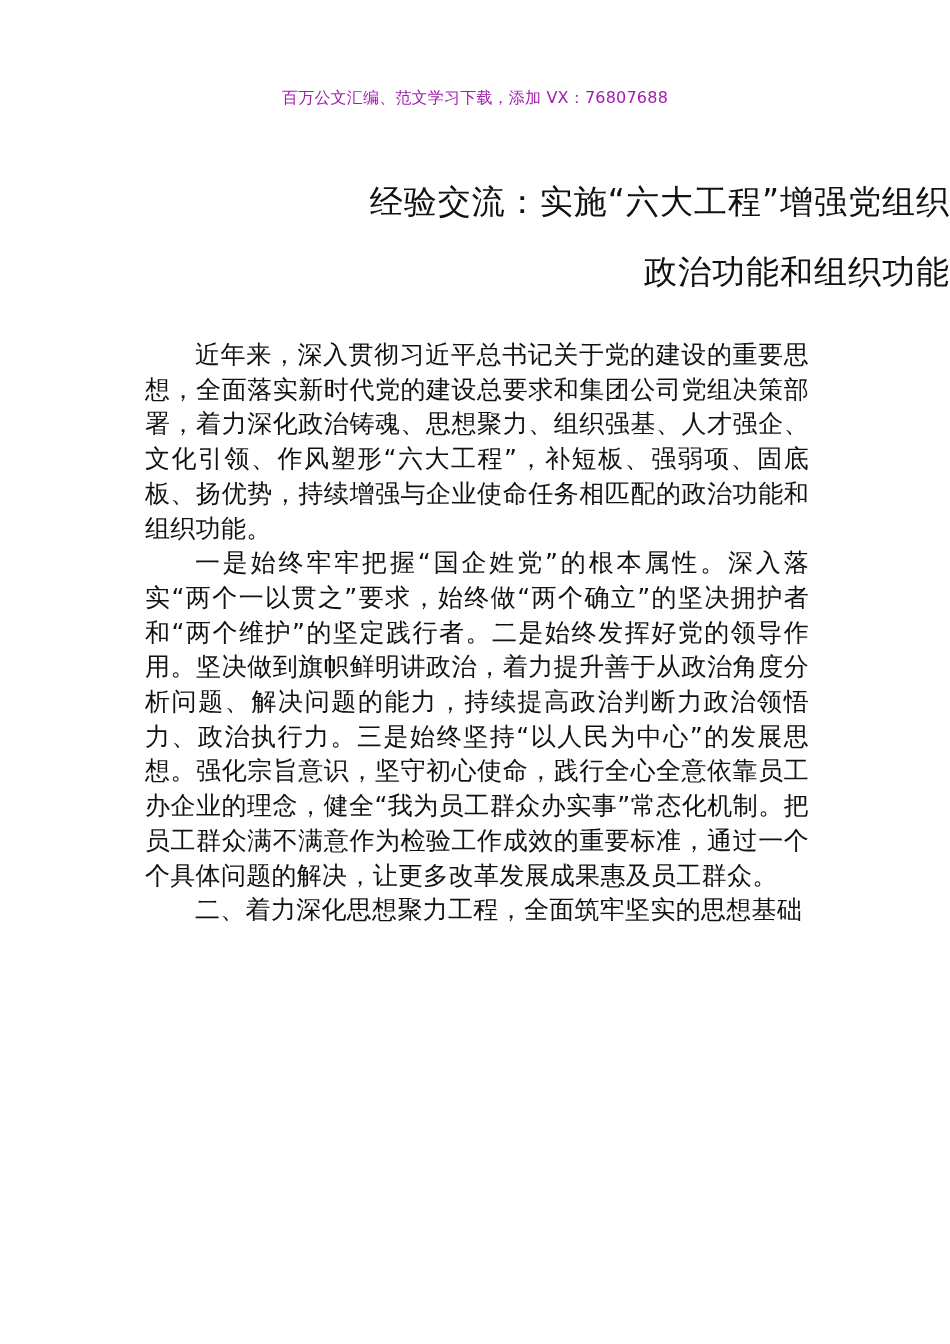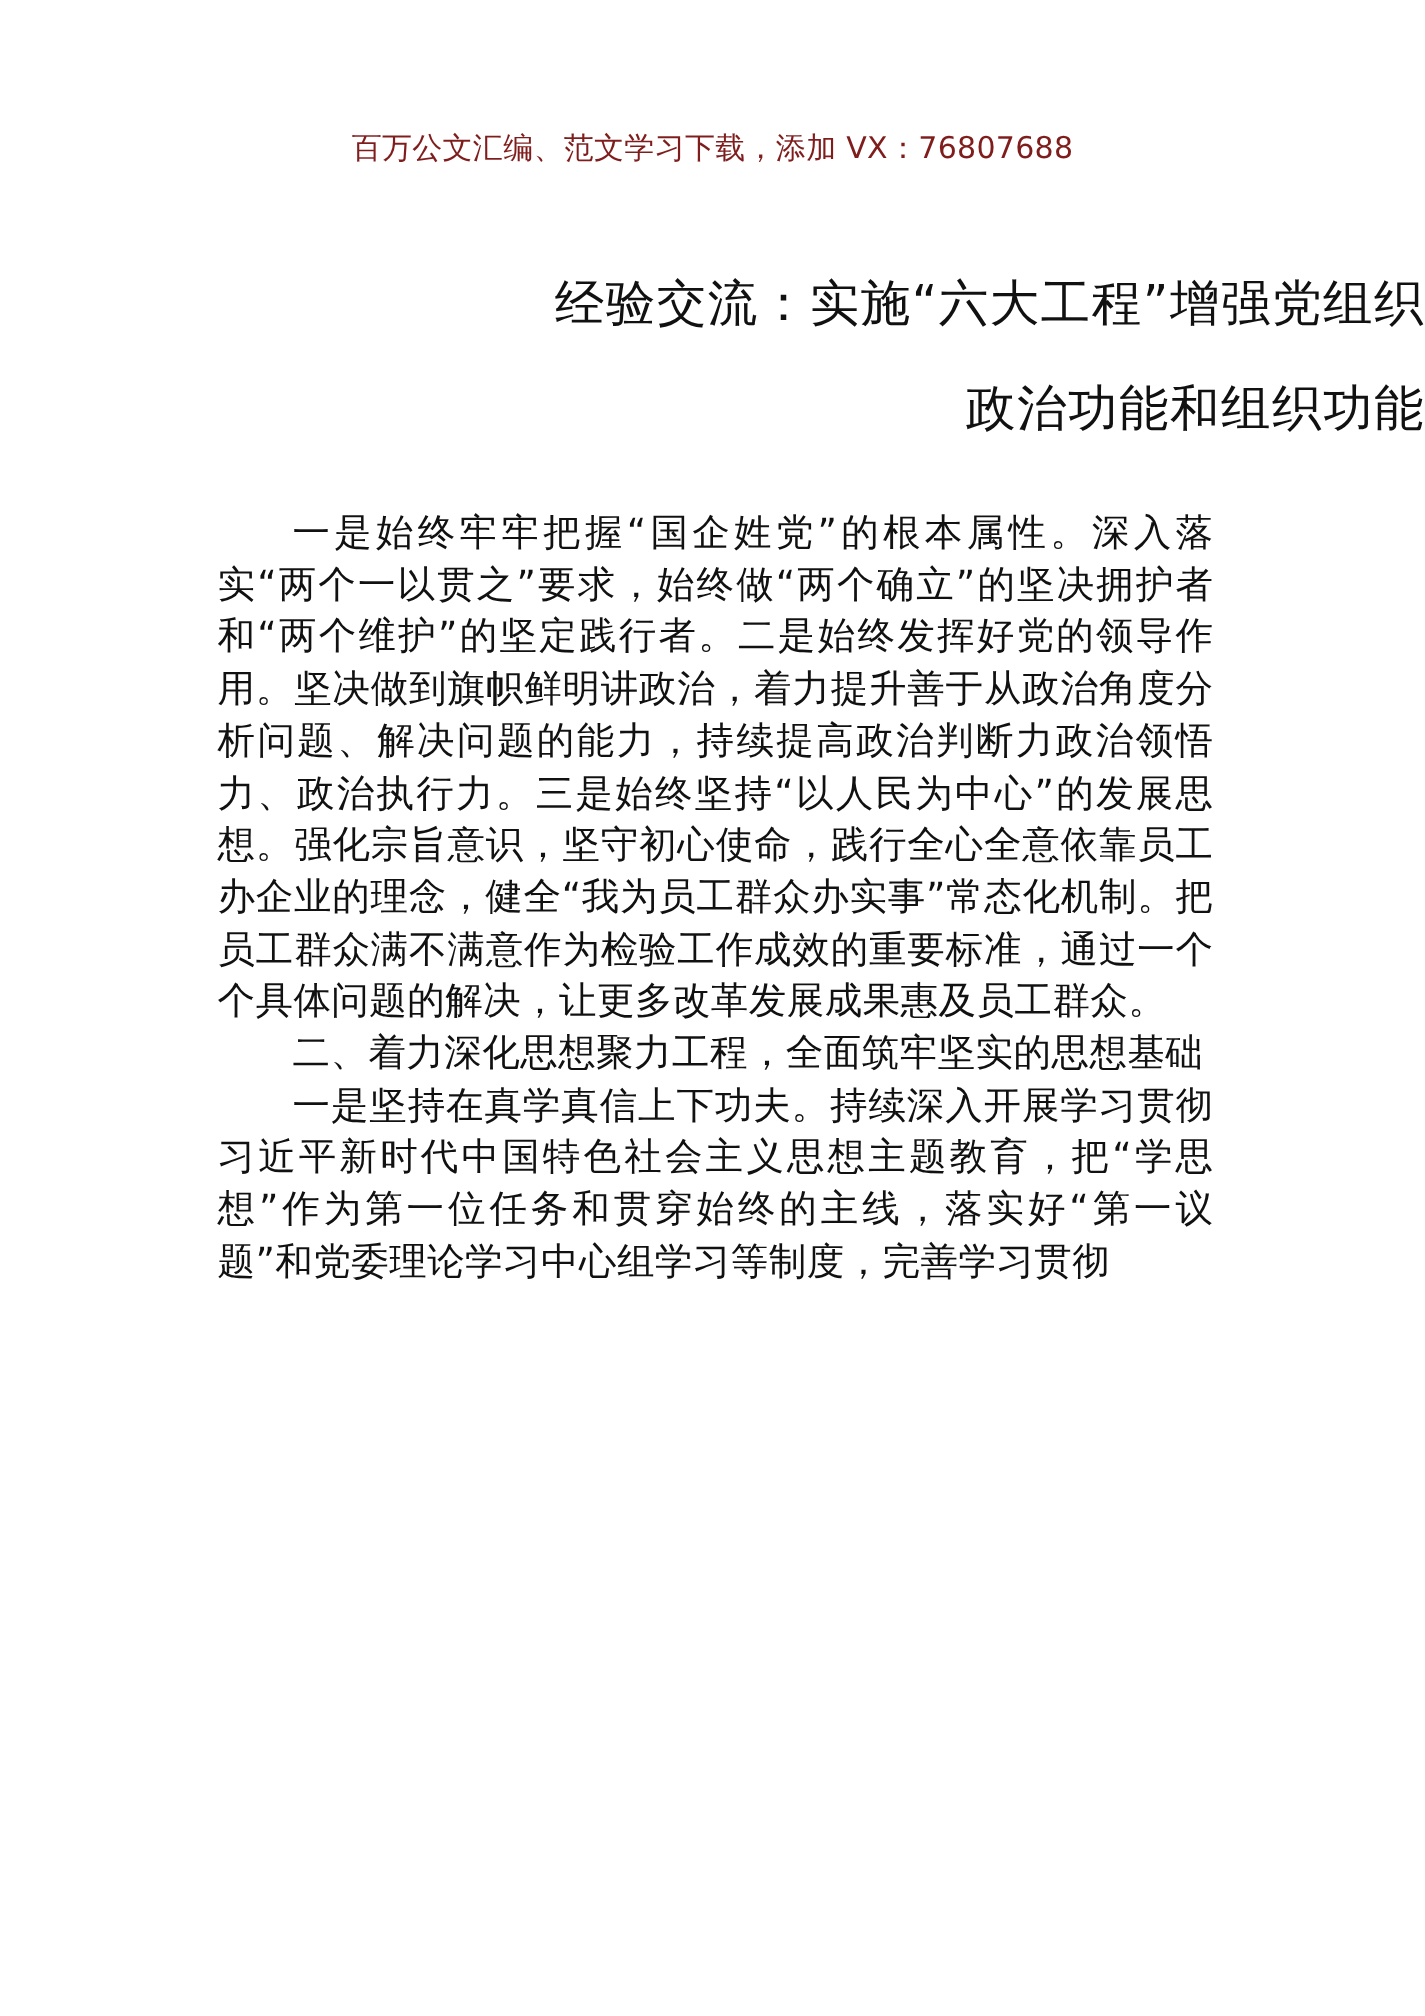--- a/index.html
+++ b/index.html
@@ -14,23 +14,23 @@
       overflow: hidden;
       font-family: "DejaVu Sans", "Liberation Sans", sans-serif;
       color: #1a1a1a;
     }
     .watermark {
       position: absolute;
       top: 84px;
       left: 0;
       width: 950px;
       text-align: center;
-      font-size: 20px;
+      font-size: 16px;
       line-height: 28px;
-      color: #7f1d1d;
+      color: #a21caf;
       letter-spacing: 0.2px;
     }
     .title {
       position: absolute;
       left: 0;
       width: 950px;
       text-align: right;
       font-size: 33px;
       color: #111111;
       margin: 0;
@@ -58,16 +58,16 @@
   </style>
 </head>
 <body>
 
 <div class="watermark">百万公文汇编、范文学习下载，添加 VX：76807688</div>
 
 <h1 class="title line1">经验交流：实施“六大工程”增强党组织</h1>
 <h1 class="title line2">政治功能和组织功能</h1>
 
 <div class="body-text">
+  <p class="para">近年来，深入贯彻习近平总书记关于党的建设的重要思想，全面落实新时代党的建设总要求和集团公司党组决策部署，着力深化政治铸魂、思想聚力、组织强基、人才强企、文化引领、作风塑形“六大工程”，补短板、强弱项、固底板、扬优势，持续增强与企业使命任务相匹配的政治功能和组织功能。</p>
   <p class="para">一是始终牢牢把握“国企姓党”的根本属性。深入落实“两个一以贯之”要求，始终做“两个确立”的坚决拥护者和“两个维护”的坚定践行者。二是始终发挥好党的领导作用。坚决做到旗帜鲜明讲政治，着力提升善于从政治角度分析问题、解决问题的能力，持续提高政治判断力政治领悟力、政治执行力。三是始终坚持“以人民为中心”的发展思想。强化宗旨意识，坚守初心使命，践行全心全意依靠员工办企业的理念，健全“我为员工群众办实事”常态化机制。把员工群众满不满意作为检验工作成效的重要标准，通过一个个具体问题的解决，让更多改革发展成果惠及员工群众。</p>
   <p class="para">二、着力深化思想聚力工程，全面筑牢坚实的思想基础</p>
-  <p class="para">一是坚持在真学真信上下功夫。持续深入开展学习贯彻习近平新时代中国特色社会主义思想主题教育，把“学思想”作为第一位任务和贯穿始终的主线，落实好“第一议题”和党委理论学习中心组学习等制度，完善学习贯彻</p>
 </div>
 
 </body></html>

